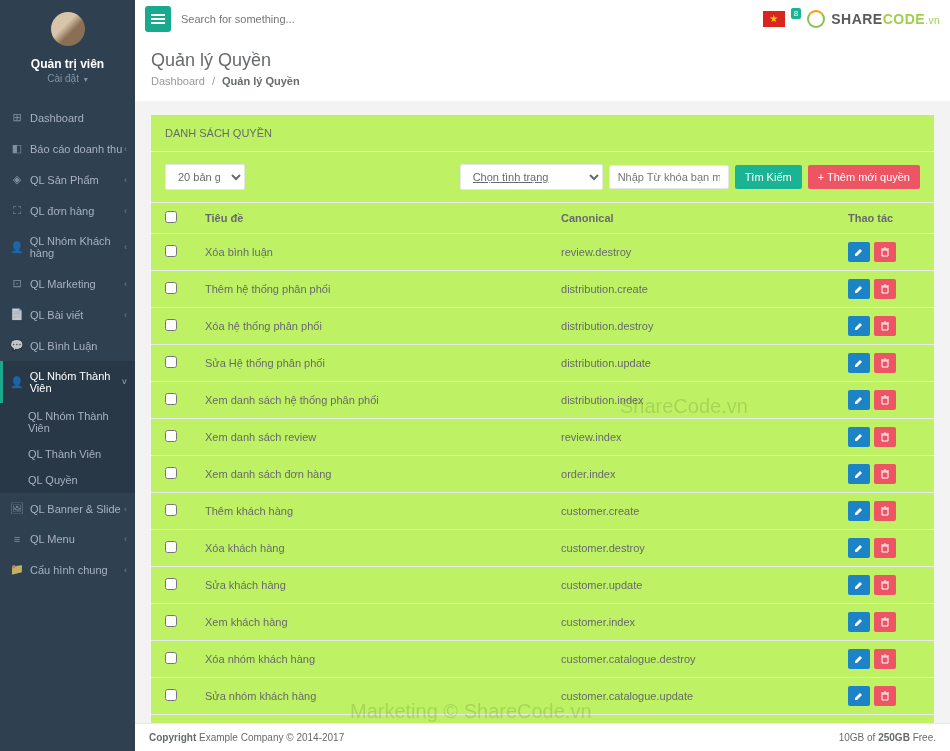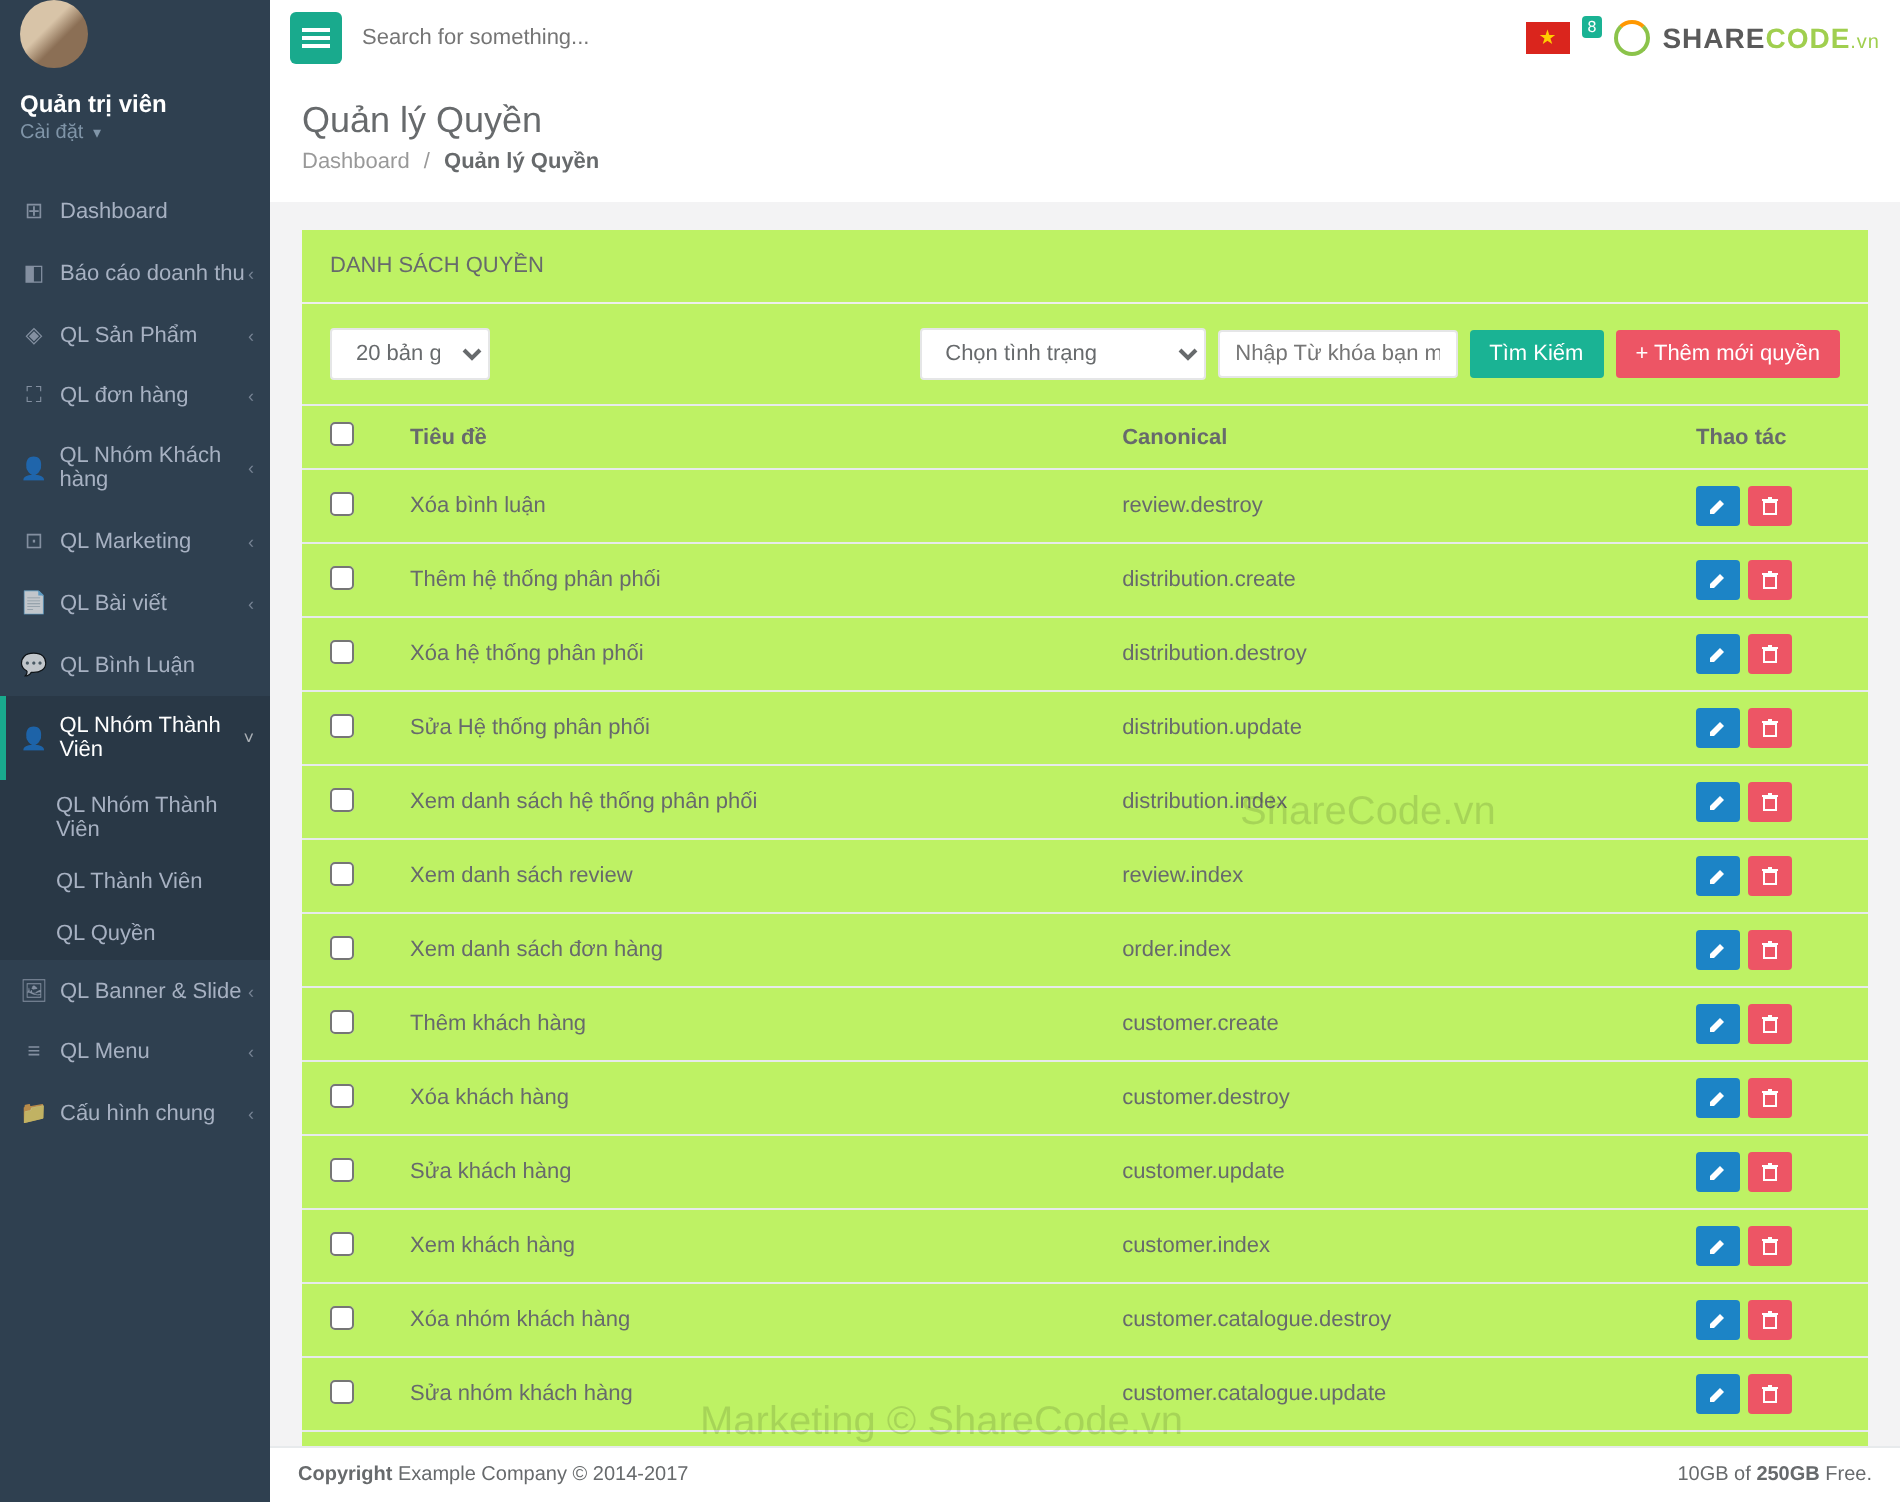--- a/index.html
+++ b/index.html
@@ -1,19 +1,19 @@
 <!DOCTYPE html>
 <html><head>
 <meta charset="utf-8">
 <style>
 * { box-sizing: border-box; margin: 0; padding: 0; }
 body { font-family: "Helvetica Neue", Arial, sans-serif; font-size: 12px; color: #676a6c; background: #f3f3f4; width: 950px; height: 751px; overflow: hidden; position: relative; }
 
 .sidebar { position: absolute; left: 0; top: 0; width: 135px; height: 751px; background: #2f4050; color: #a7b1c2; }
-.profile { padding: 0 10px 8px 10px; }
+.profile { padding: 12px 10px 8px 10px; text-align: center; }
 .avatar { width: 34px; height: 34px; border-radius: 50%; background: linear-gradient(135deg,#d8c4a8 40%,#8b6f55 60%); display: inline-block; }
 .profile-name { color: #fff; font-weight: 600; font-size: 12px; margin-top: 8px; }
 .profile-sub { color: #8095a8; font-size: 10px; margin-top: 2px; }
 .profile-sub .caret { font-size: 8px; margin-left: 2px; }
 
 .nav { list-style: none; margin-top: 10px; }
 .nav-item { display: flex; align-items: center; padding: 9px 10px; font-size: 11px; cursor: pointer; position: relative; }
 .nav-item .ico { width: 14px; display: inline-block; text-align: center; margin-right: 6px; opacity: .7; }
 .nav-item .arr { position: absolute; right: 8px; font-size: 9px; opacity: .6; }
 .nav-item.active { background: #293846; color: #fff; border-left: 3px solid #19aa8d; padding-left: 7px; }
@@ -39,21 +39,21 @@
 .breadcrumb { font-size: 11px; color: #999; margin-top: 4px; }
 .breadcrumb .sep { margin: 0 4px; }
 .breadcrumb .cur { color: #676a6c; font-weight: 600; }
 
 .content { padding: 14px 16px; }
 .card { background: #bef264; }
 .card-head { padding: 12px 14px; font-size: 11px; color: #676a6c; border-bottom: 1px solid #eee; }
 .toolbar { padding: 12px 14px; display: flex; align-items: center; gap: 6px; }
 .sel { border: 1px solid #e5e6e7; background: #fff; font-size: 11px; color: #676a6c; padding: 5px 8px; border-radius: 2px; }
 .sel.records { width: 80px; }
-.sel.status { width: 143px; }
+.sel.status { width: 143px; text-decoration: underline; }
 .spacer { flex: 1; }
 .inp { border: 1px solid #e5e6e7; font-size: 11px; padding: 5px 8px; border-radius: 2px; width: 120px; color: #999; }
 .btn { border: none; font-size: 11px; padding: 6px 10px; border-radius: 2px; color: #fff; cursor: pointer; }
 .btn-search { background: #1ab394; }
 .btn-add { background: #ed5565; }
 .btn-add::before { content: "+ "; }
 
 .tbl { width: 100%; border-collapse: collapse; }
 .tbl th, .tbl td { text-align: left; padding: 8px 14px; border-top: 1px solid #e7eaec; font-size: 11px; vertical-align: middle; }
 .tbl th { font-weight: 600; color: #676a6c; }

